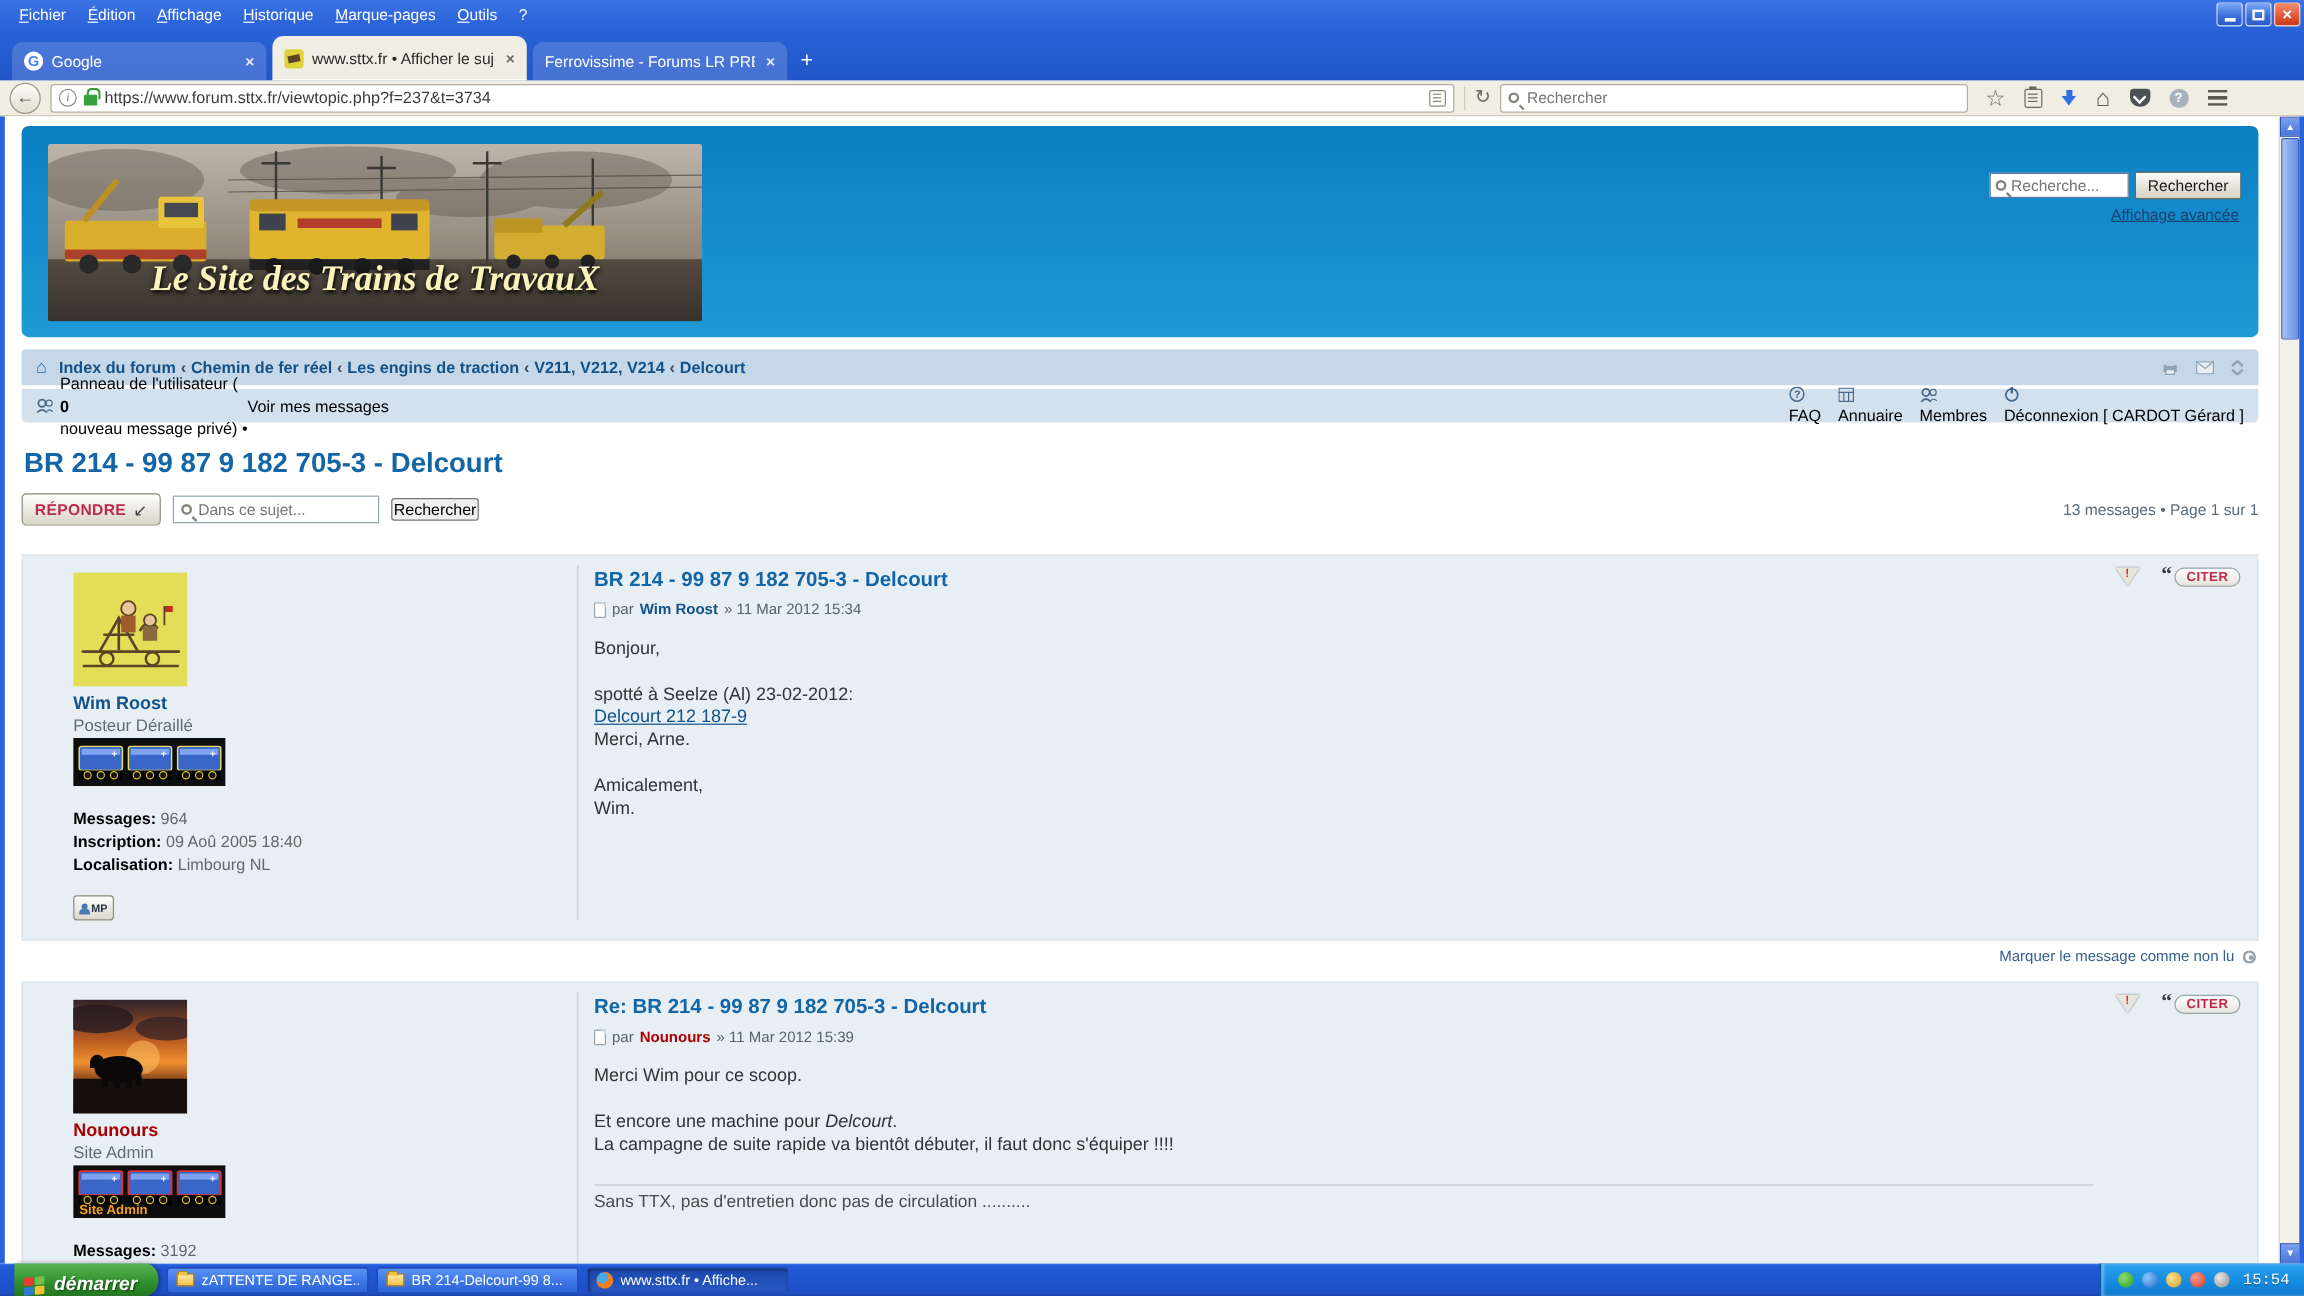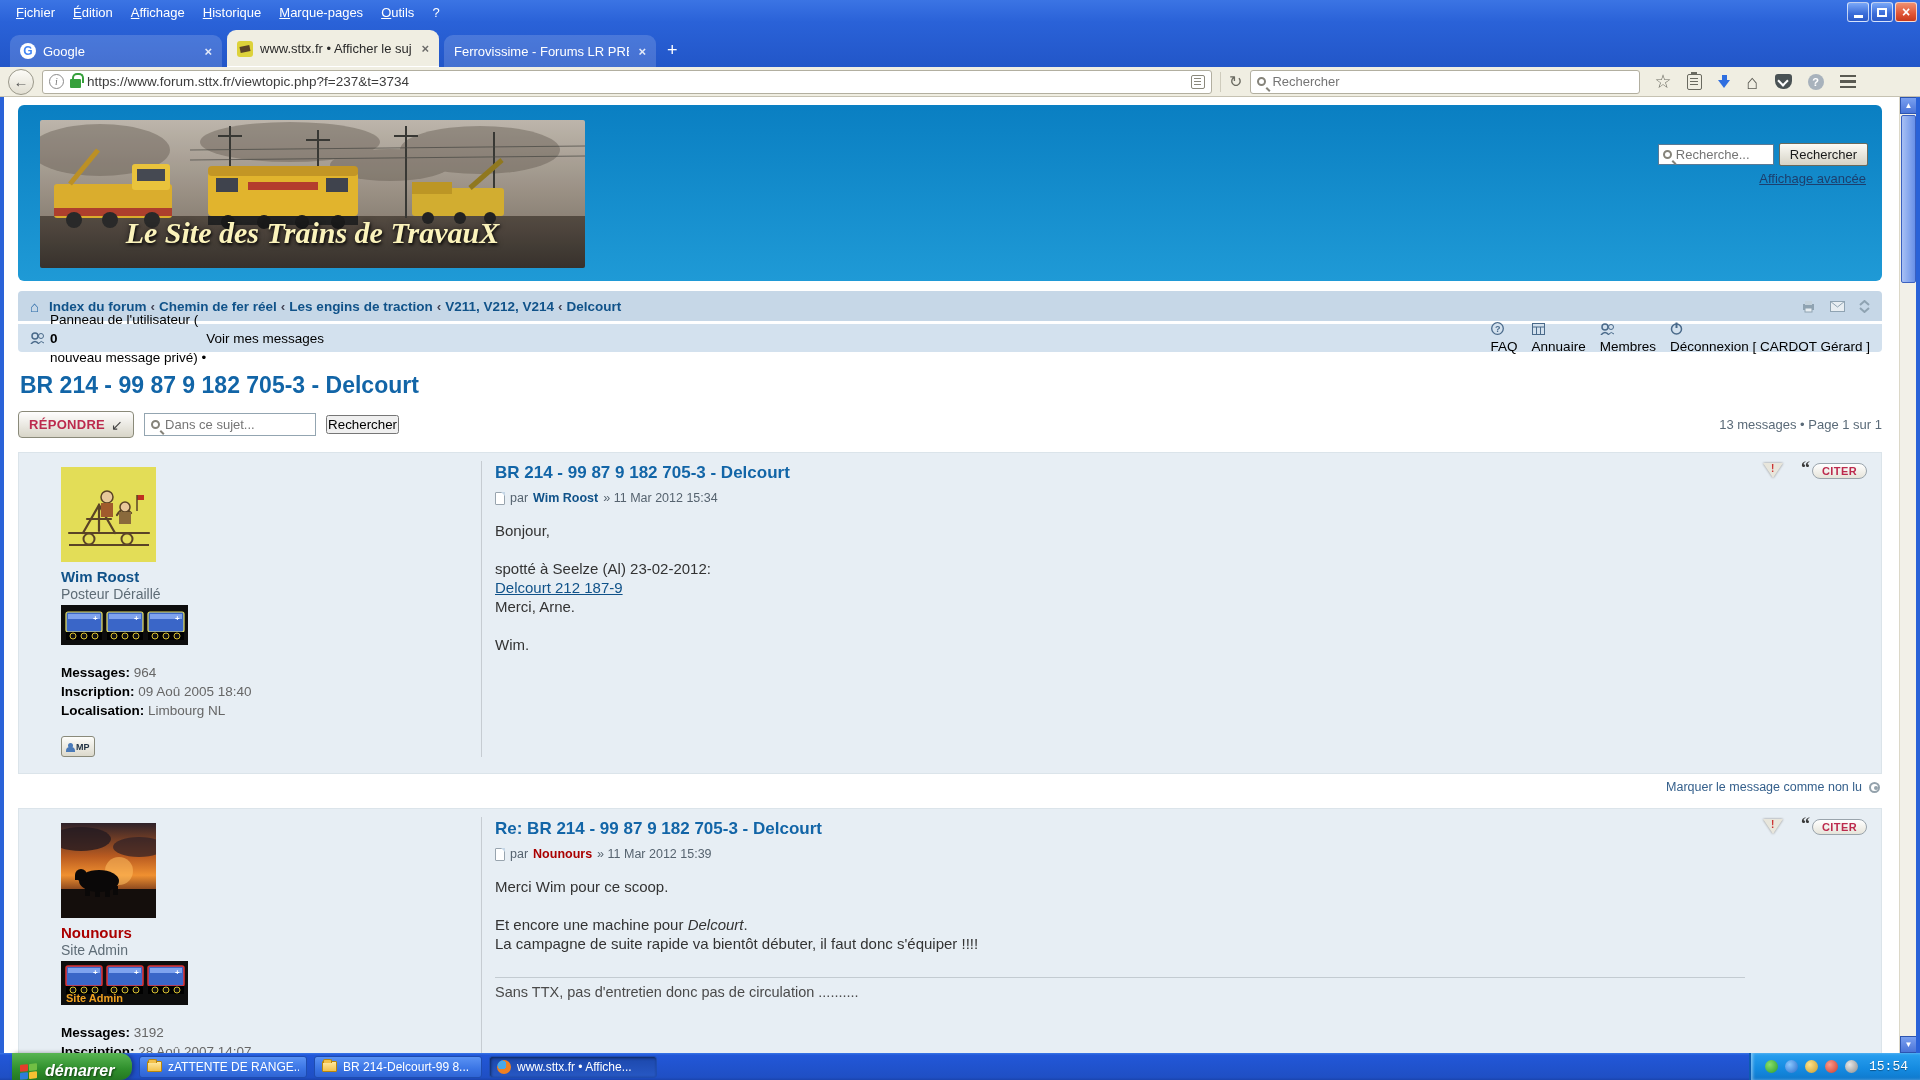--- a/index.html
+++ b/index.html
@@ -90,21 +90,21 @@
 .crumb a, .crumb-link { color:#105289; font-weight:bold; text-decoration:none; }
 .crumb-link { margin:0 4px; }
 .crumb-sep::before { content:"\2039"; color:#445; font-weight:bold; }
 .nav-right { margin-left:auto; display:flex; align-items:center; gap:14px; }
 .nav-link { color:#000000; text-decoration:none; display:flex; align-items:flex-start; gap:4px;flex-direction:column; }
 .bold0 { font-weight:bold; }
 .mini-ic { flex:0 0 auto; display:inline-flex; }
 
 
 .topic-title { margin:20px 0 12px 2px; font-size:23px; font-weight:bold; color:#1265a7; }
-.controls { display:flex; align-items:center; gap:10px; margin-bottom:14px; }
+.controls { display:flex; align-items:center; gap:10px; margin-bottom:24px; }
 .reply-btn { display:inline-flex; align-items:center; gap:6px; height:27px; padding:0 10px; border:1px solid #8a8a7a; border-radius:4px;
   background:linear-gradient(180deg,#fefefe,#d8d5c8); font-size:13px; font-weight:bold; color:#bc2a4d; letter-spacing:.3px; }
 .reply-arrow { color:#444; font-size:14px; font-weight:normal; }
 .tsearch { position:relative; width:172px; height:23px; background:#fff; border:1px solid #93a5b1; display:flex; align-items:center; padding:0 5px 0 6px; gap:5px; }
 .pagination { margin-left:auto; font-size:13px; color:#5a6a78; }
 
 
 .post { position:relative; display:flex; background:#e7eef4; border:1px solid #dbe4ea; padding:8px 16px 16px 42px; min-height:212px; }
 .profile { width:420px; flex:0 0 420px; padding-top:6px; font-size:13.5px; color:#666; }
 .avatar { width:95px; height:95px; display:block; }
@@ -511,20 +511,21 @@
         <span>par</span>
         <a href="#" class="meta-author member">Wim Roost</a>
         <span class="meta-date">11 Mar 2012 15:34</span>
       </div>
       <div class="bl">Bonjour,</div>
       <div class="bl"></div>
       <div class="bl">spotté à Seelze (Al) 23-02-2012:</div>
       <div class="bl"><a href="#">Delcourt 212 187-9</a></div>
       <div class="bl">Merci, Arne.</div>
       <div class="bl"></div>
+      <div class="bl">Amicalement,</div>
       <div class="bl">Wim.</div>
     </div>
     <div class="post-tools">
       <span class="report-ic">
             <span>!</span>
           </span>
       <span class="citer">
             <span class="qm">“</span>
             <span class="citer-btn">CITER</span>
           </span>

